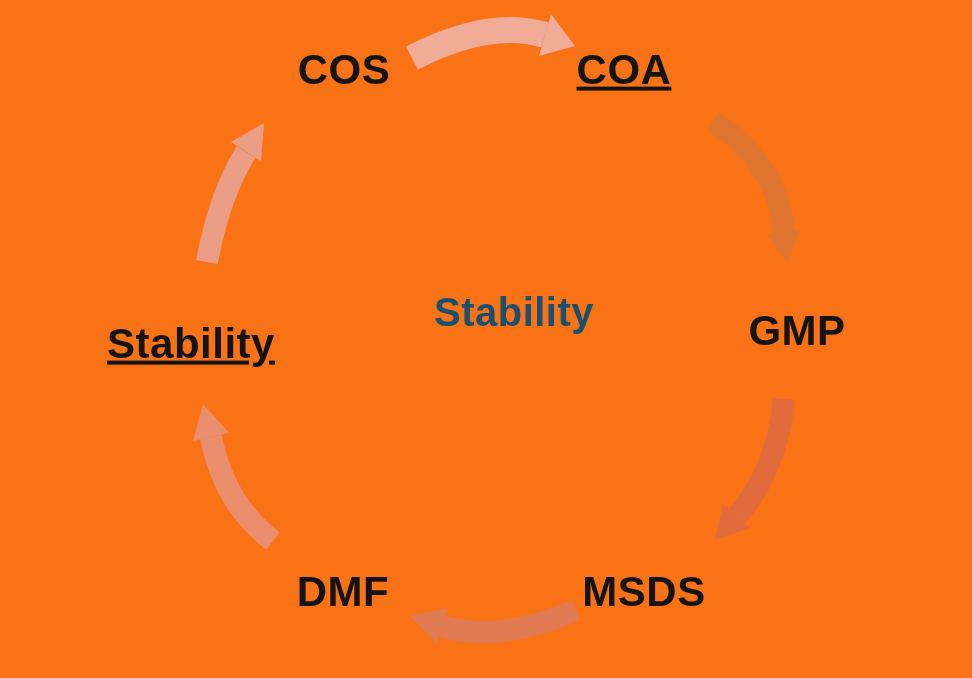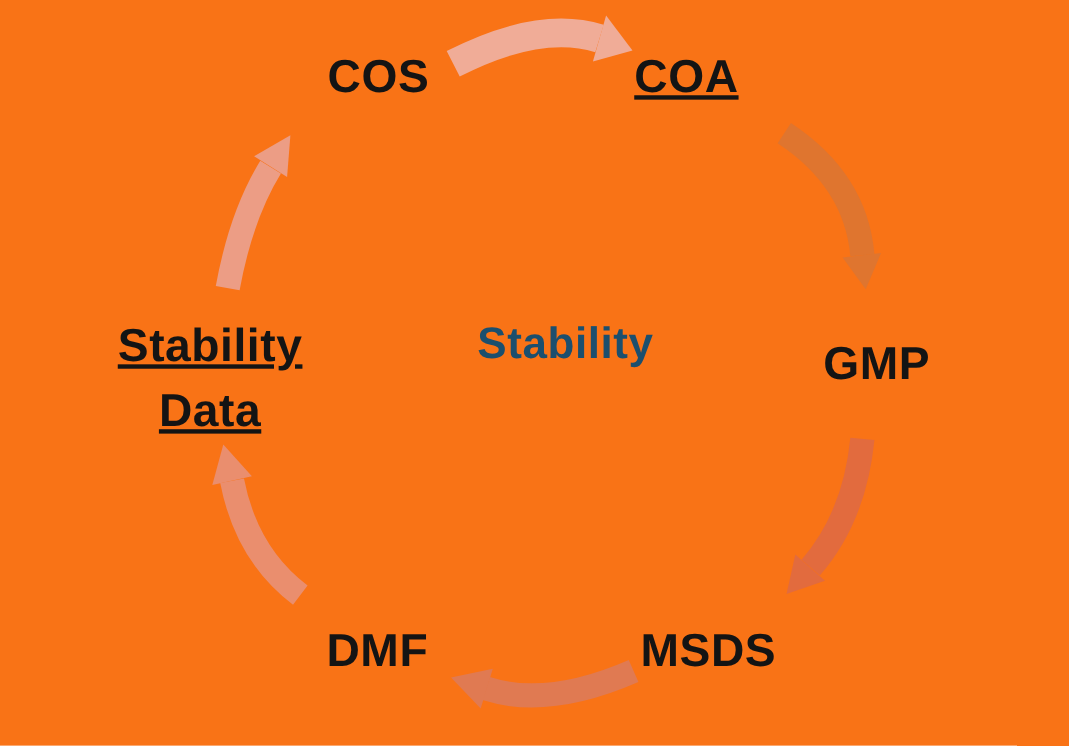--- a/index.html
+++ b/index.html
@@ -77,20 +77,19 @@
   <div class="node-label" style="left: 624px; top: 70px; color: rgb(20, 20, 20); text-decoration: underline;">COA</div>
 
   <div class="node-label" style="left: 797px; top: 331px; color: rgb(20, 20, 20); text-align: right;">GMP</div>
 
   <div class="node-label" style="left: 644px; top: 592px; color: rgb(20, 20, 20);">MSDS</div>
 
   <div class="node-label" style="left: 343px; top: 592px; color: rgb(20, 20, 20);">DMF</div>
 
   <div class="node-label" style="left: 191px; top: 344px; color: rgb(20, 20, 20); text-decoration: underline;">
     <div>Stability</div>
-    <div>Data</div>
   </div>
 
   <div class="center-title" style="color: rgb(27, 79, 110);">
     <div>Stability</div>
   </div>
 
 </div>
 
 </body></html>

